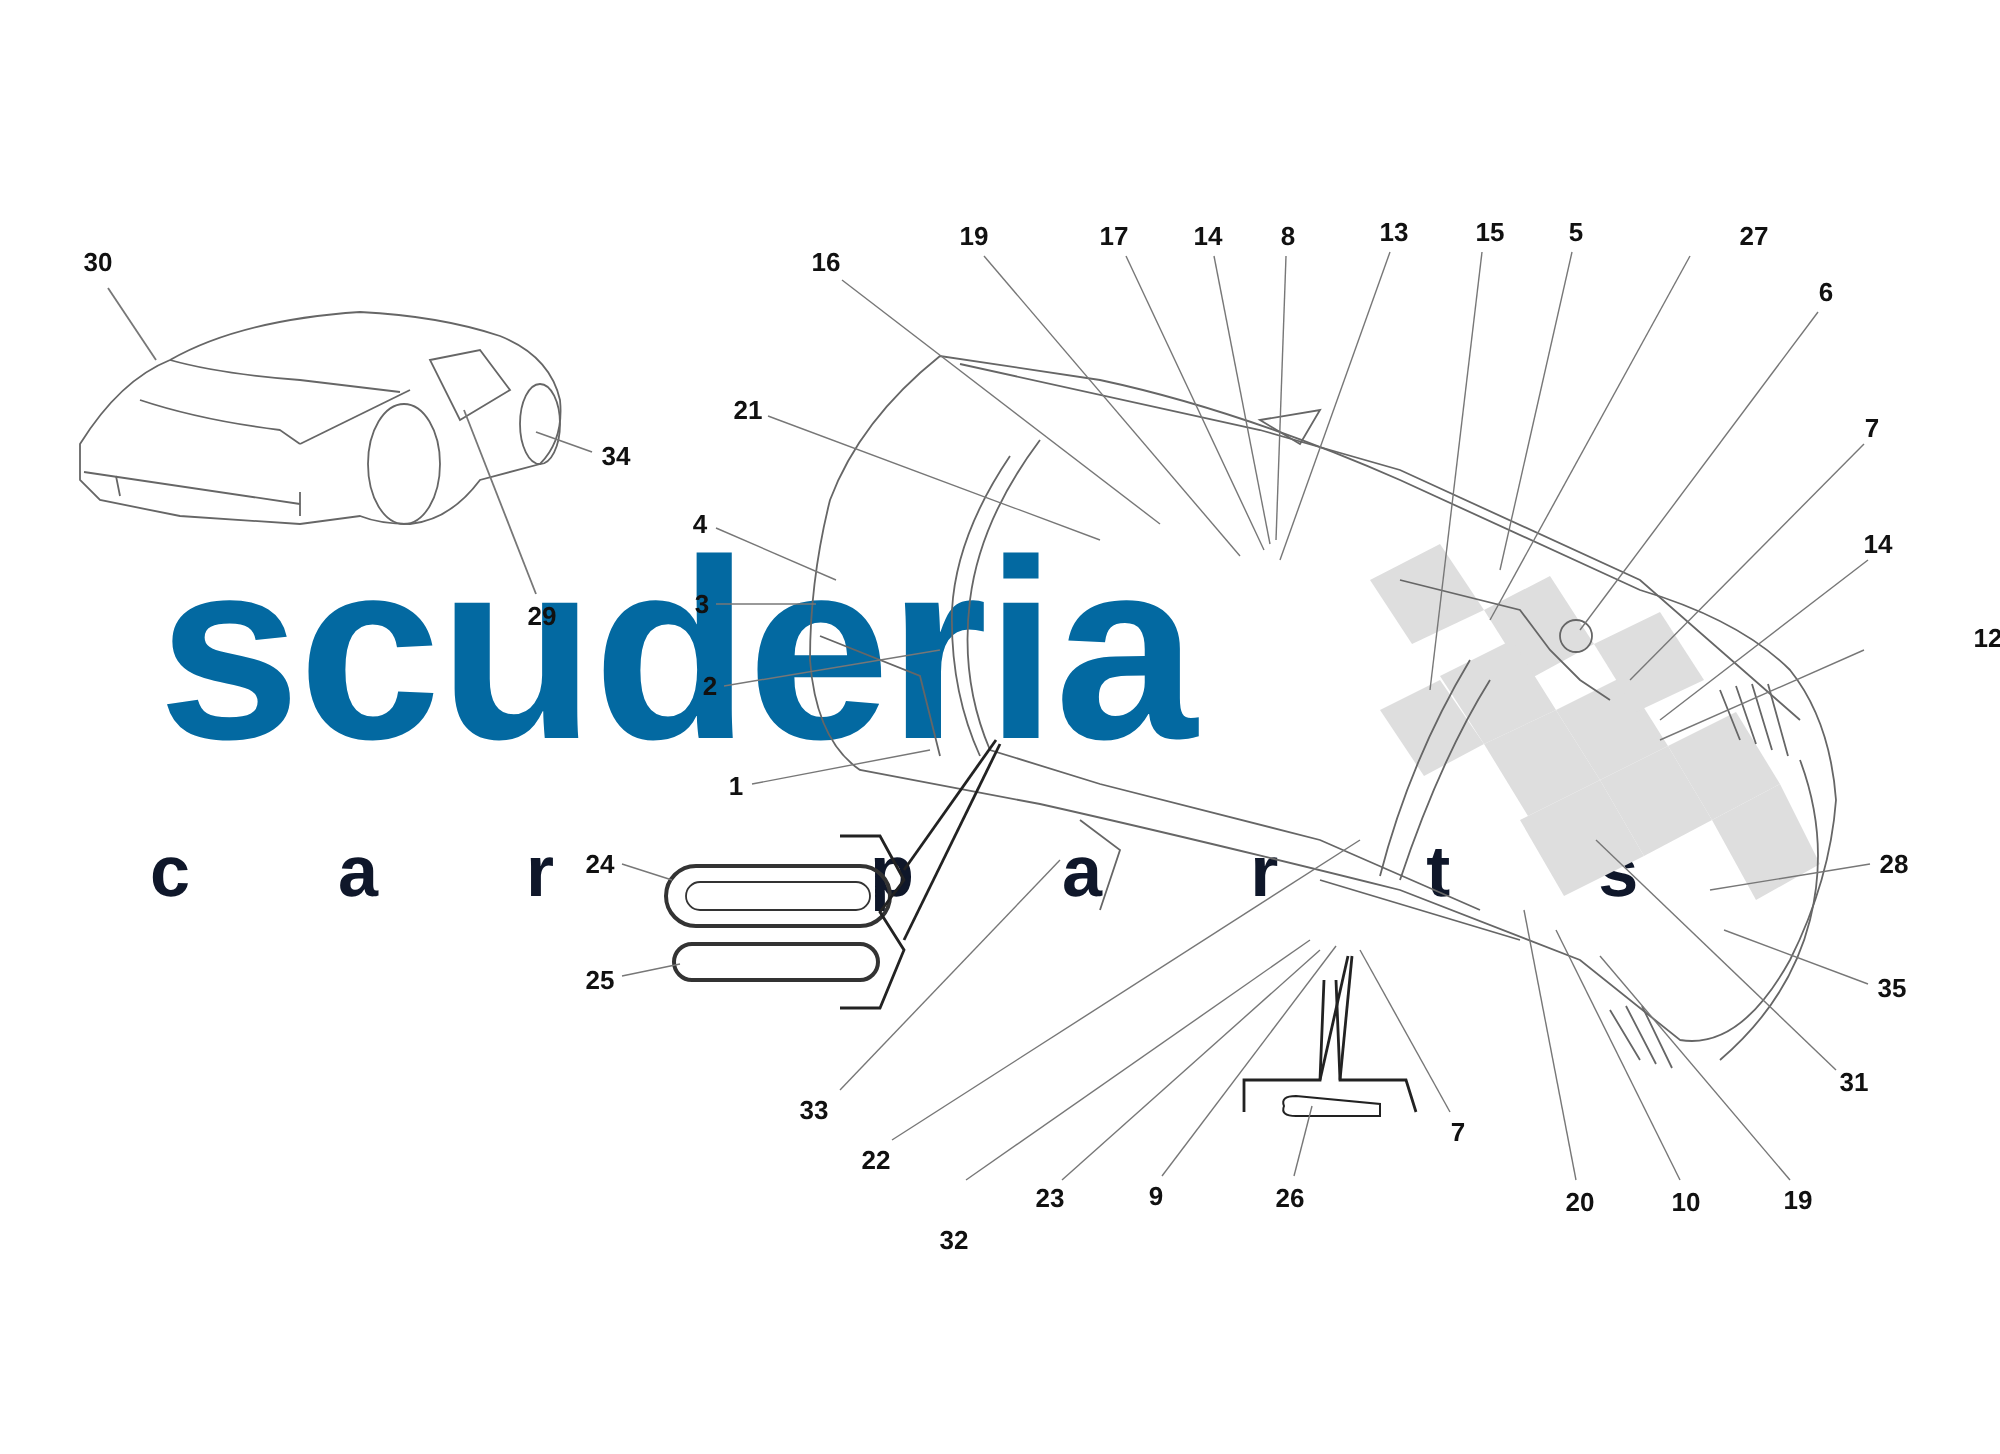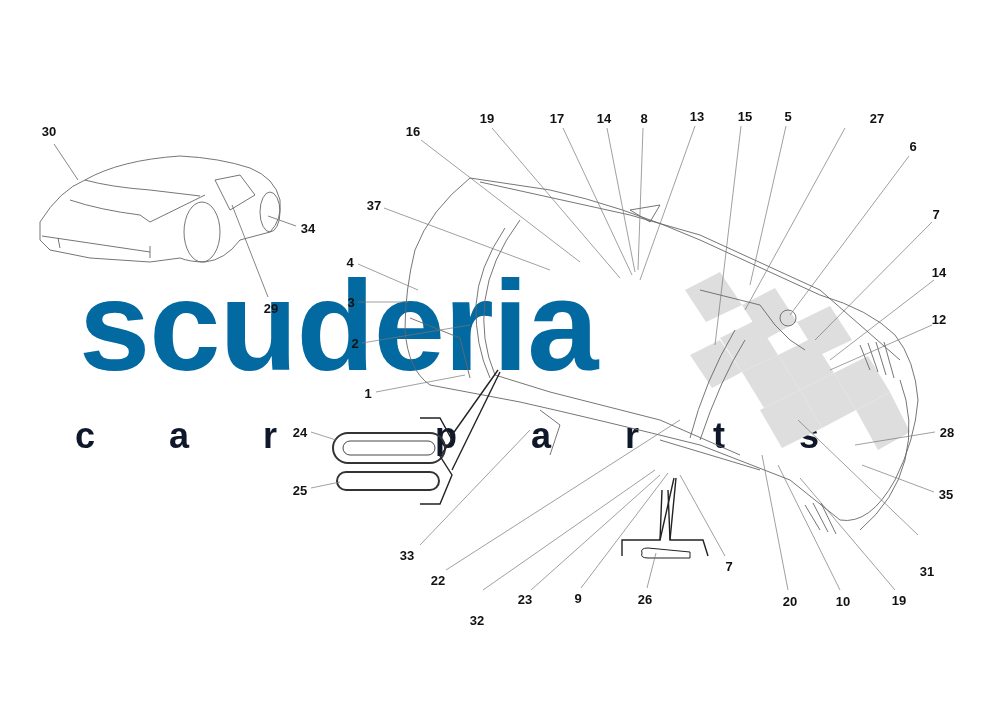--- a/index.html
+++ b/index.html
@@ -124,31 +124,31 @@
   <div class="callout" style="left:557px;top:118px">17</div>
   <div class="callout" style="left:604px;top:118px">14</div>
   <div class="callout" style="left:644px;top:118px">8</div>
   <div class="callout" style="left:697px;top:116px">13</div>
   <div class="callout" style="left:745px;top:116px">15</div>
   <div class="callout" style="left:788px;top:116px">5</div>
   <div class="callout" style="left:877px;top:118px">27</div>
   <div class="callout" style="left:913px;top:146px">6</div>
   <div class="callout" style="left:936px;top:214px">7</div>
   <div class="callout" style="left:939px;top:272px">14</div>
-  <div class="callout" style="left:939px;top:319px">12</div>
-  <div class="callout" style="left:374px;top:205px">37</div>
+  <div class="callout" style="left:994px;top:319px">12</div>
+  <div class="callout" style="left:374px;top:205px">21</div>
   <div class="callout" style="left:350px;top:262px">4</div>
   <div class="callout" style="left:351px;top:302px">3</div>
   <div class="callout" style="left:355px;top:343px">2</div>
   <div class="callout" style="left:368px;top:393px">1</div>
   <div class="callout" style="left:300px;top:432px">24</div>
   <div class="callout" style="left:300px;top:490px">25</div>
   <div class="callout" style="left:947px;top:432px">28</div>
   <div class="callout" style="left:946px;top:494px">35</div>
-  <div class="callout" style="left:927px;top:571px">31</div>
+  <div class="callout" style="left:927px;top:541px">31</div>
   <div class="callout" style="left:407px;top:555px">33</div>
   <div class="callout" style="left:438px;top:580px">22</div>
   <div class="callout" style="left:477px;top:620px">32</div>
   <div class="callout" style="left:525px;top:599px">23</div>
   <div class="callout" style="left:578px;top:598px">9</div>
   <div class="callout" style="left:645px;top:599px">26</div>
   <div class="callout" style="left:729px;top:566px">7</div>
   <div class="callout" style="left:790px;top:601px">20</div>
   <div class="callout" style="left:843px;top:601px">10</div>
   <div class="callout" style="left:899px;top:600px">19</div>

